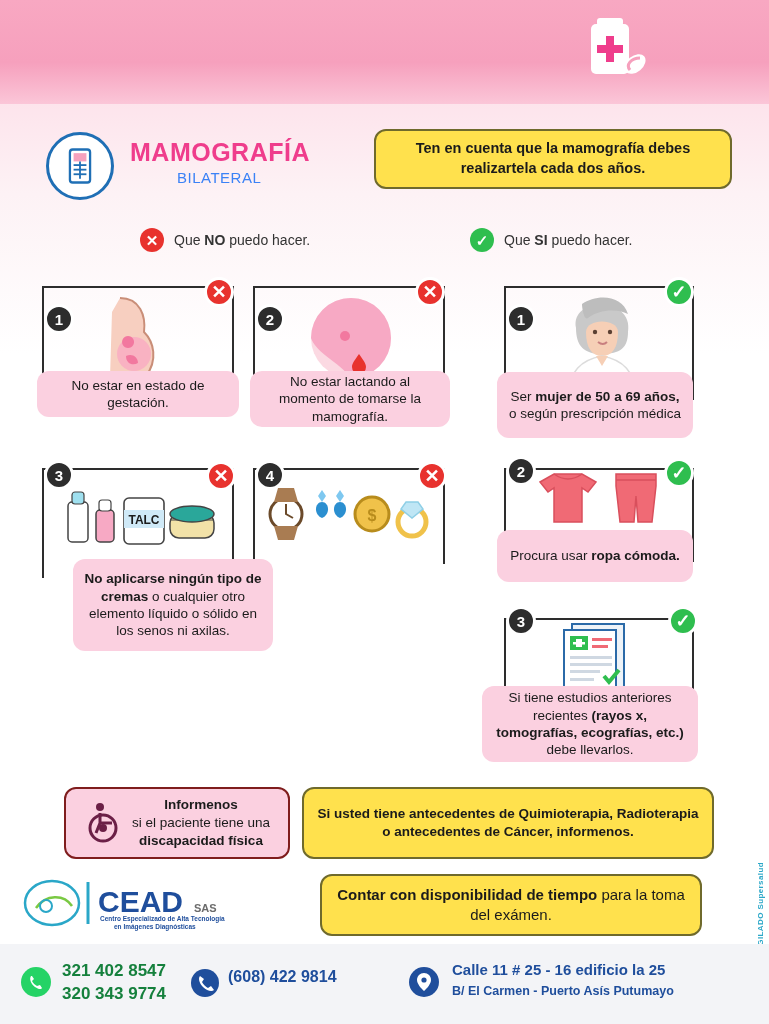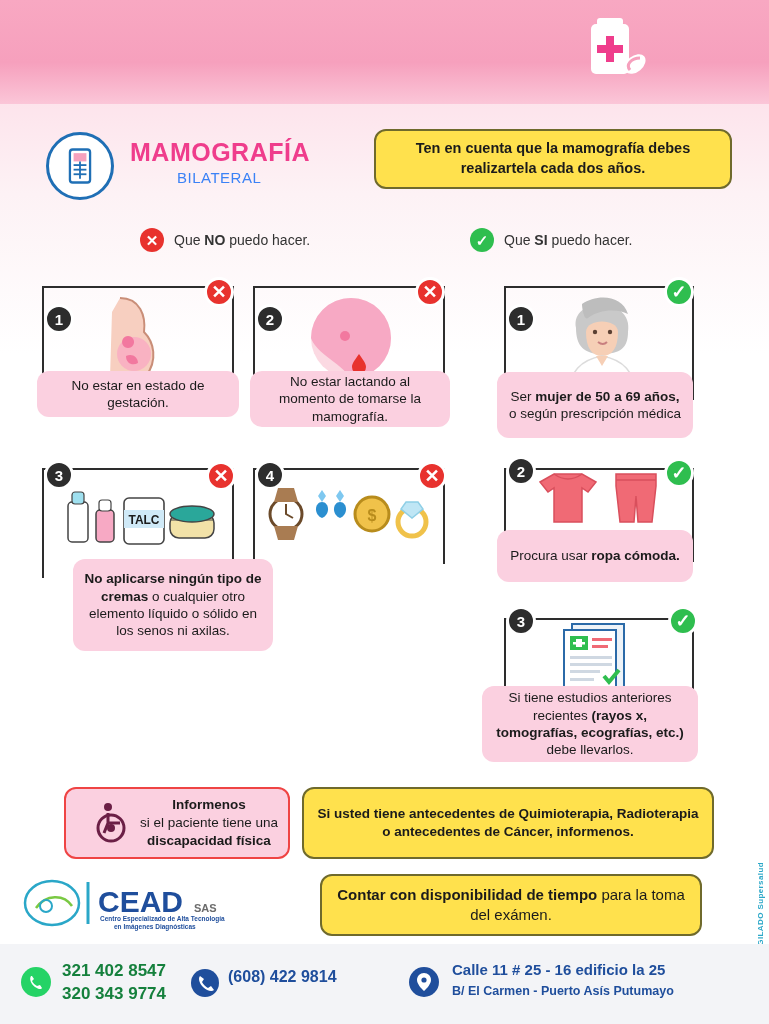--- a/index.html
+++ b/index.html
@@ -88,21 +88,21 @@
     display: flex; align-items: center; justify-content: center; padding: 8px 10px;
     z-index: 3;
   }
   .cap.pink { background: #fbd0e0; }
   .cap b { font-weight: bold; text-align: center; }
 
   .art { position: absolute; z-index: 2; }
 
   
   .bbox { position: absolute; border-radius: 12px; display: flex; align-items: center; justify-content: center; text-align: center; padding: 6px 10px; }
-  .bbox.pink { background: #fbd0e0; border: 2px solid #ef4444; justify-content: flex-end; }
+  .bbox.pink { background: #fbd0e0; border: 2px solid #7f1d1d; }
   .bbox.yellow { background: #ffe14d; border: 2px solid #6f6a2c; }
   .bbox span { font-size: 13.5px; line-height: 1.32; color: #1b1b1b; }
   .bbox b { font-weight: bold; }
 
   
   .logo { position: absolute; left: 22px; top: 876px; width: 215px; height: 56px; }
 
   
   .footer {
     position: absolute; left: 0; top: 944px; width: 769px; height: 80px;

